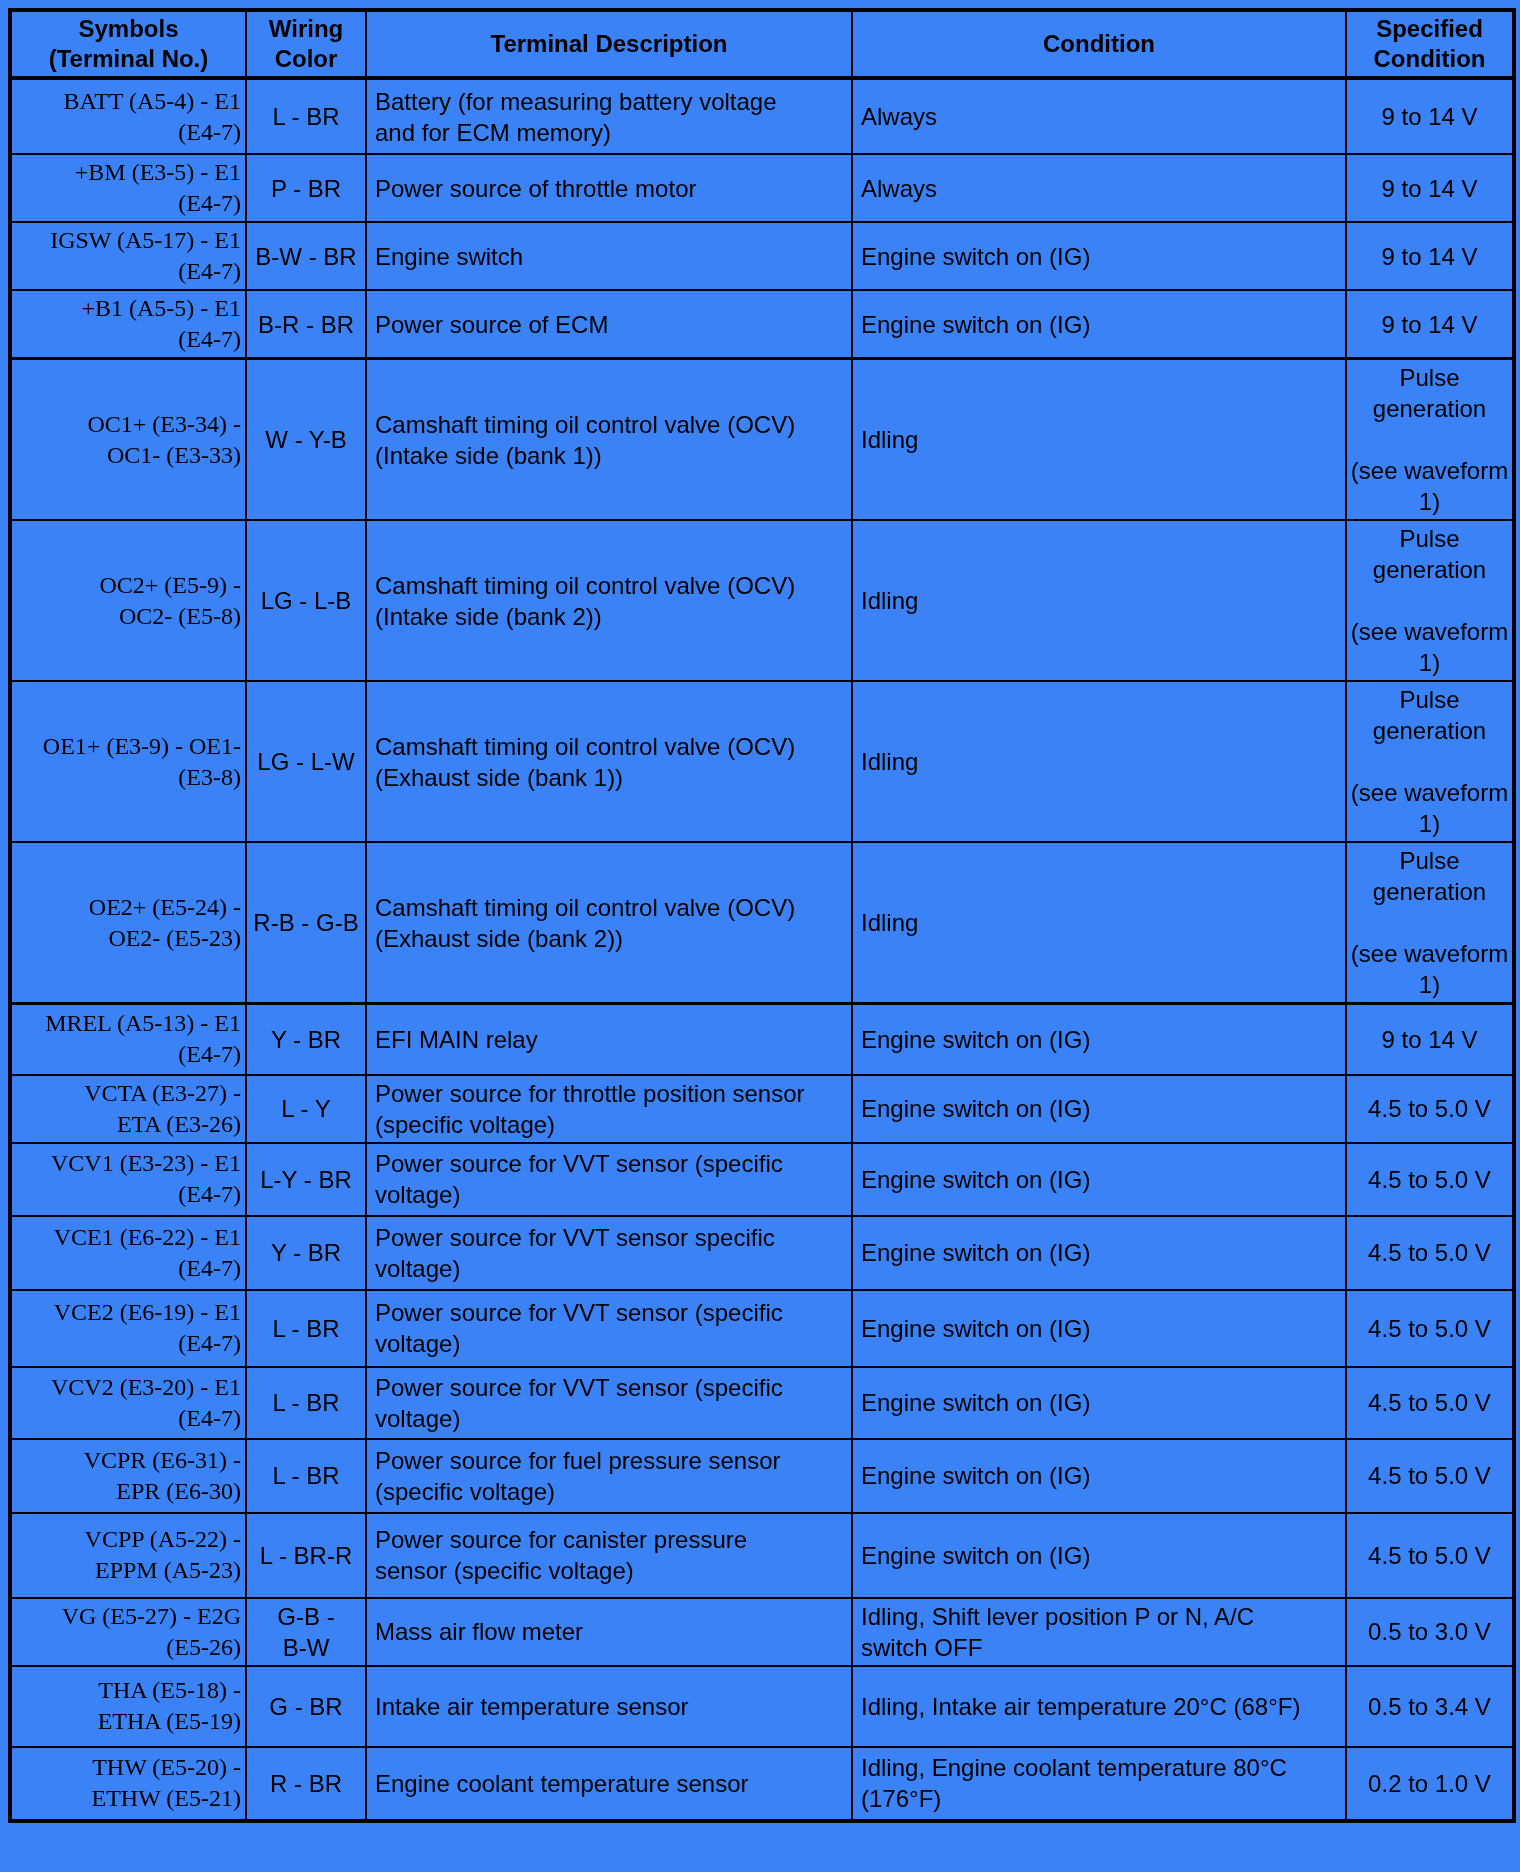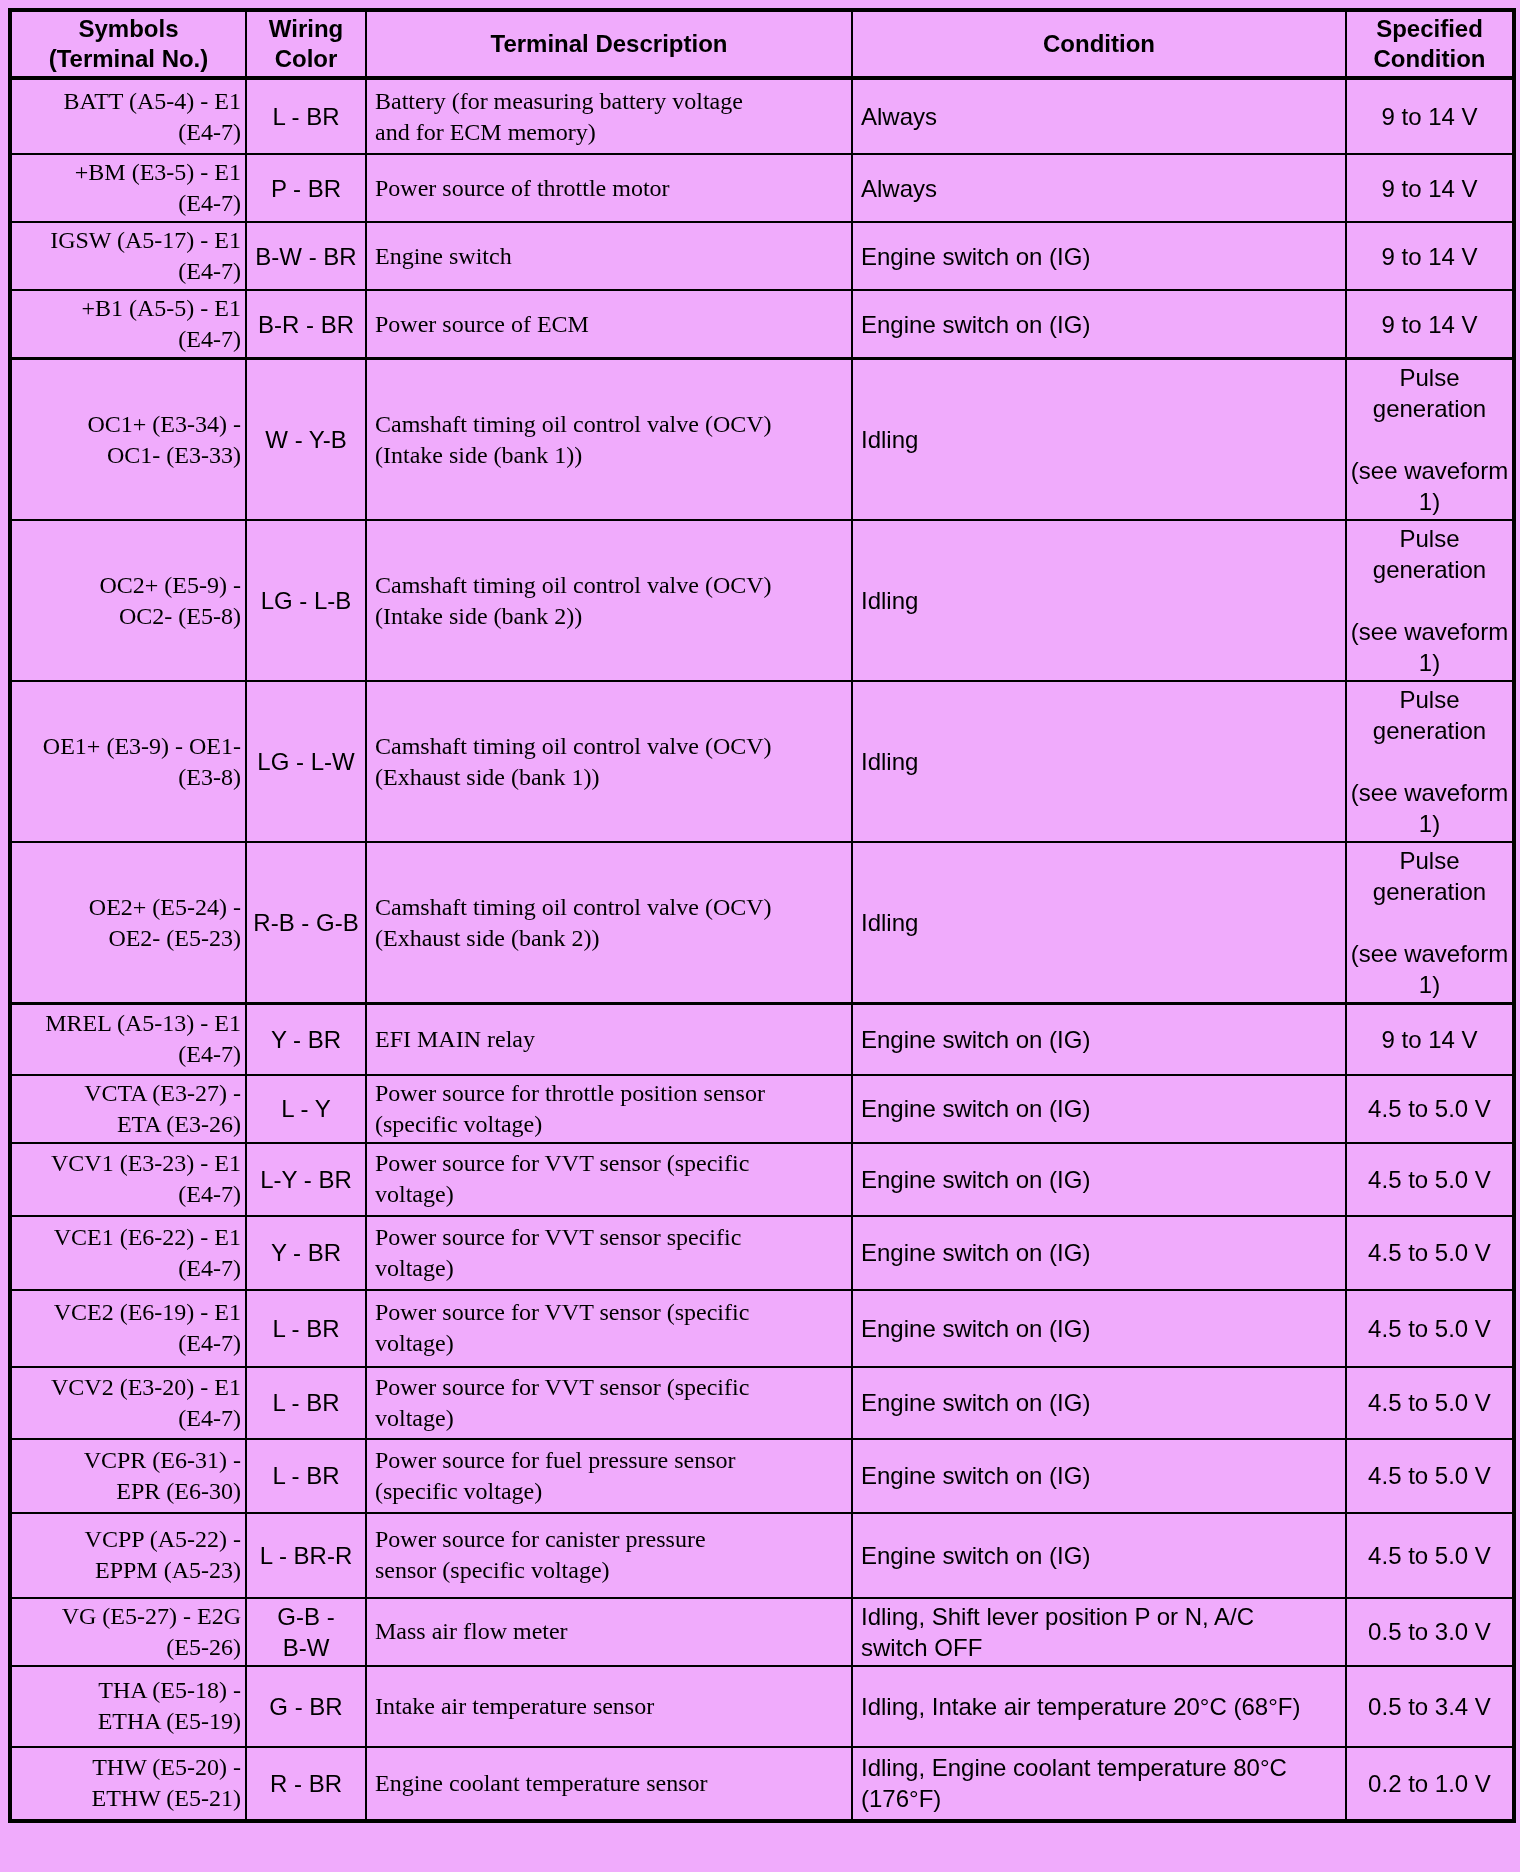--- a/index.html
+++ b/index.html
@@ -7,21 +7,21 @@
     padding: 0;
     background: #ffffff;
   }
   body {
     font-family: "Liberation Sans", sans-serif;
     color: #000000;
   }
   .page {
     width: 1520px;
     height: 1872px;
-    background: #f0abfc;
+    background: #3b82f6;
     box-sizing: border-box;
     padding: 8px;
   }
   table.terminal-table {
     border-collapse: collapse;
     table-layout: fixed;
     width: 1504px;
     border: 4px solid #000000;
   }
   .terminal-table th,
@@ -36,21 +36,21 @@
     padding: 2px 4px;
   }
   .terminal-table thead th {
     font-weight: bold;
     text-align: center;
     border-bottom: 4px solid #000000;
     line-height: 30px;
   }
   td.c-sym  { text-align: right;  padding: 2px 4px 2px 6px; font-family: Liberation Serif, serif; }
   td.c-wire { text-align: center; padding: 2px 2px; }
-  td.c-desc { text-align: left;  padding: 2px 6px 2px 8px; font-family: Liberation Serif, serif; }
+  td.c-desc { text-align: left;  padding: 2px 6px 2px 8px; }
   td.c-cond { text-align: left;  padding: 2px 24px 2px 8px; }
   td.c-spec { text-align: center; padding: 2px 2px; }
   tr.group-end td { border-bottom: 3px solid #000000; }
 </style>
 </head>
 <body>
 
 <div class="page">
   <table class="terminal-table">
     <colgroup>

